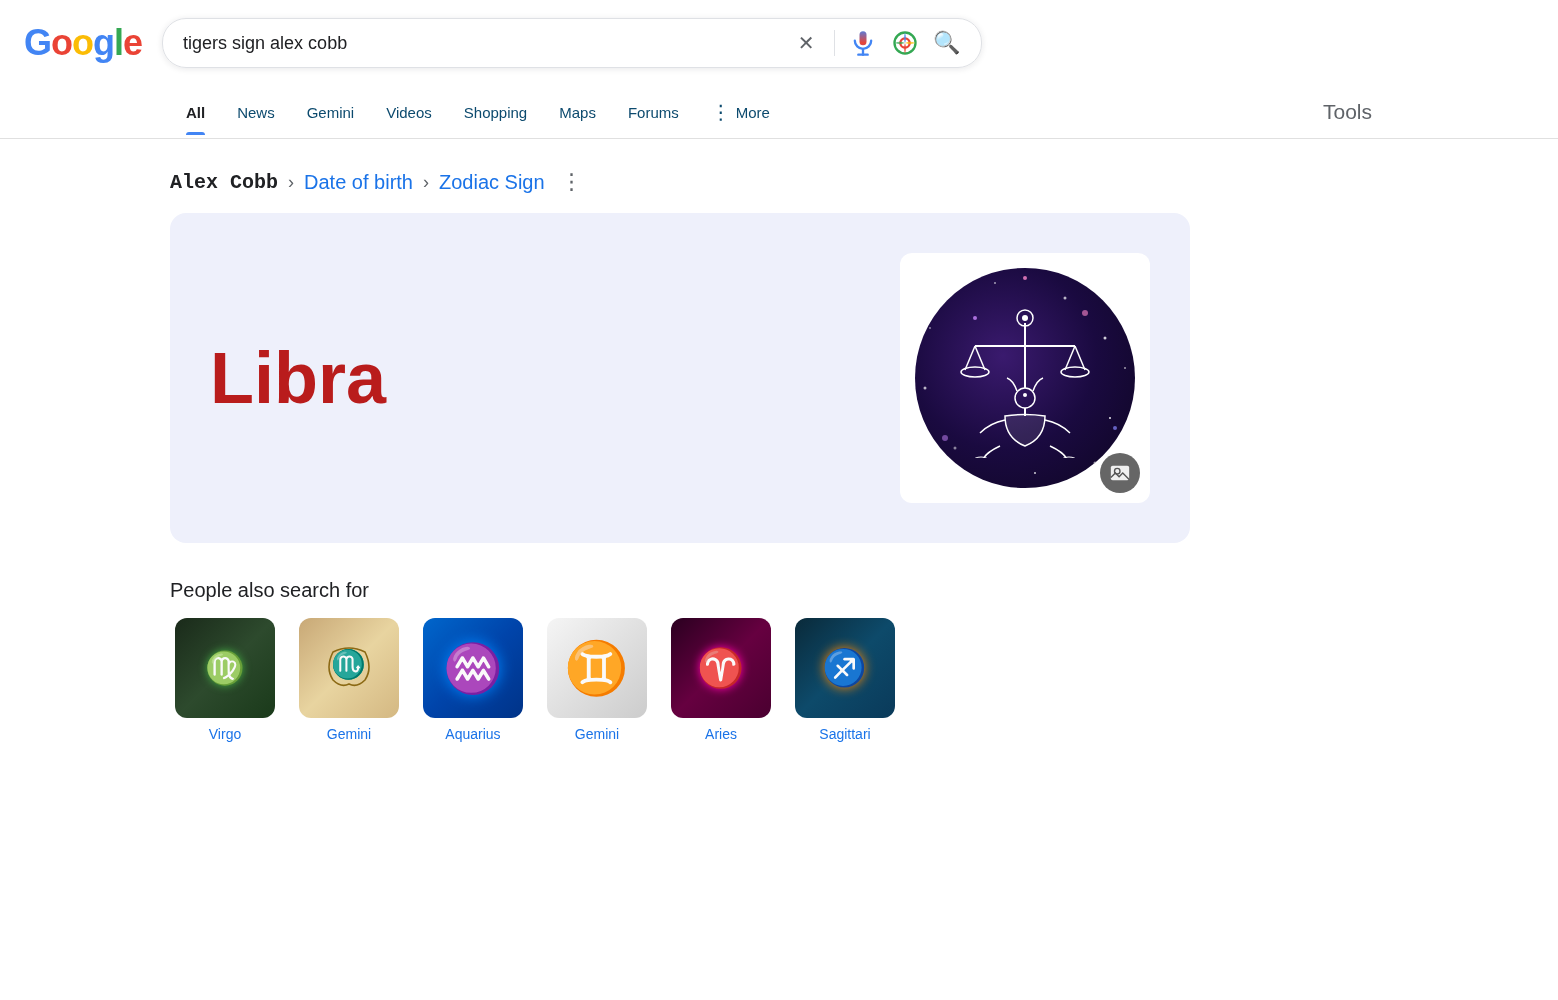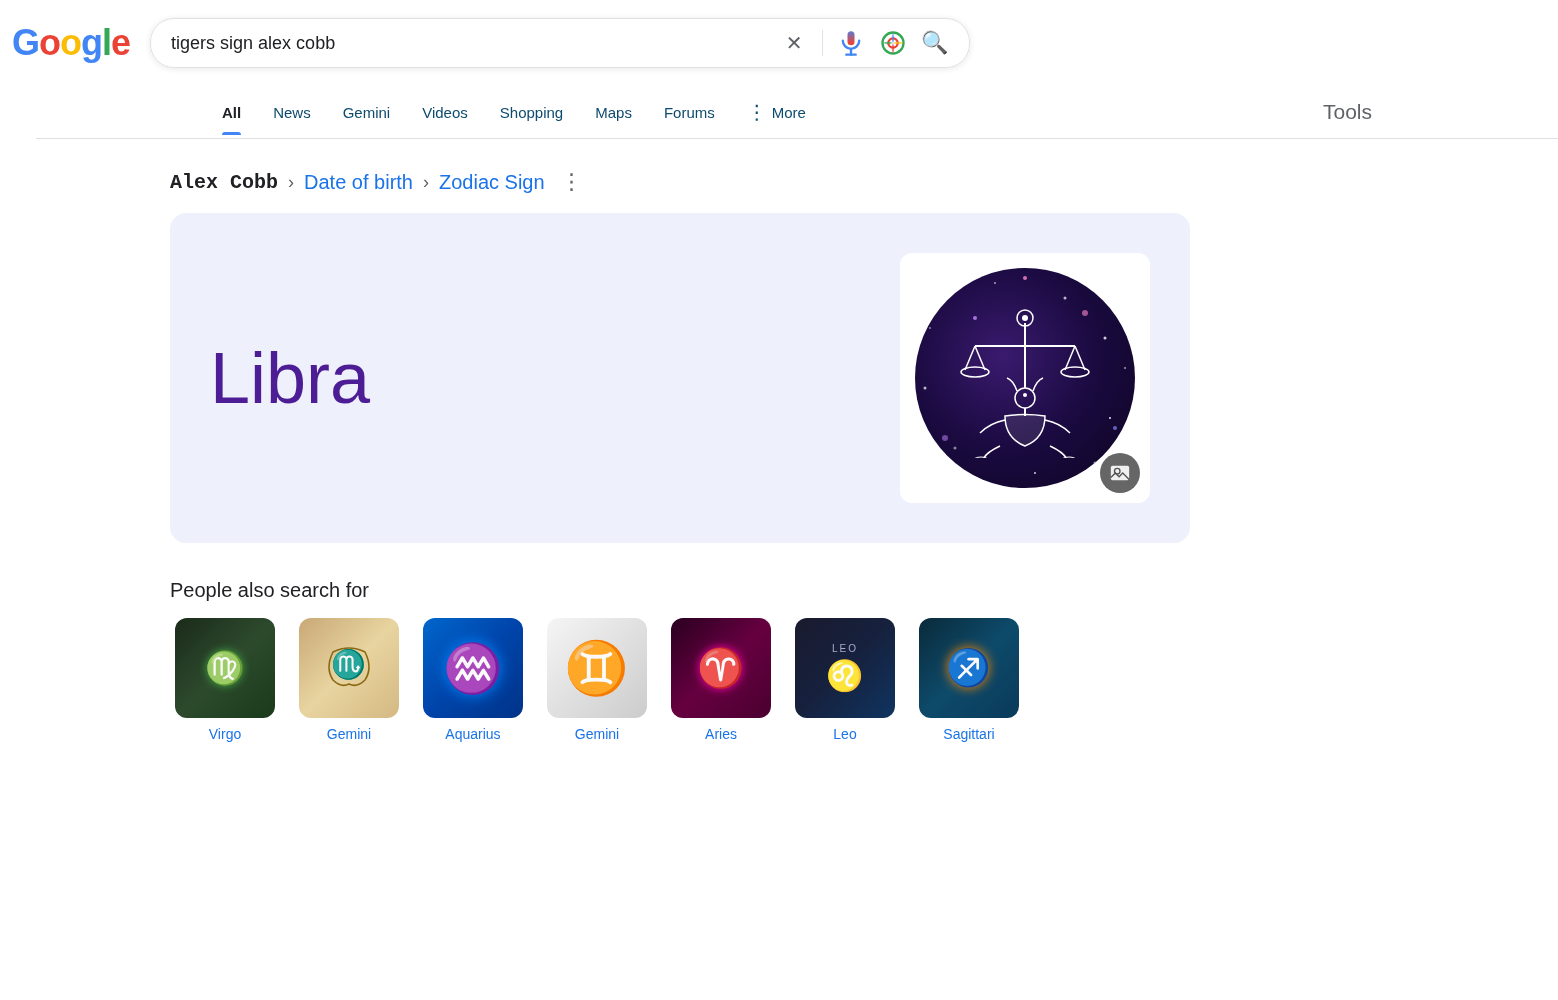--- a/index.html
+++ b/index.html
@@ -1,19 +1,19 @@
 <!DOCTYPE html>
 <html><head>
   <meta charset="utf-8">
   <style>
     * { margin: 0; padding: 0; box-sizing: border-box; }
     body { font-family: Arial, sans-serif; background: #fff; color: #202124; width: 1558px; min-height: 1000px; overflow-x: hidden; }
 
     
-    .header { display: flex; align-items: center; padding: 18px 12px; gap: 20px; }
+    .header { display: flex; align-items: center; padding: 18px 24px; gap: 20px; }
     .logo { display: flex; align-items: center; flex-shrink: 0; }
     .logo-text { font-size: 36px; font-weight: 700; letter-spacing: -1px; }
     .logo-g { color: #4285F4; }
     .logo-o1 { color: #EA4335; }
     .logo-o2 { color: #FBBC05; }
     .logo-g2 { color: #4285F4; }
     .logo-l { color: #34A853; }
     .logo-e { color: #EA4335; }
 
     .search-bar-wrapper { flex: 1; max-width: 820px; display: flex; align-items: center; border: 1px solid #dfe1e5; border-radius: 24px; padding: 10px 20px; gap: 3px; box-shadow: 0 1px 6px rgba(32,33,36,0.1); }
@@ -25,41 +25,41 @@
     
     .mic-icon svg { width: 28px; height: 28px; }
     
     .lens-icon svg { width: 28px; height: 28px; }
     
     .search-icon { color: #4285F4; font-size: 22px; }
 
     .divider-v { width: 1px; height: 26px; background: #dfe1e5; }
 
     
-    .nav-bar { display: flex; align-items: center; padding: 0 170px; border-bottom: 1px solid #e0e0e0; gap: 0; margin-left: 36px; }
+    .nav-bar { display: flex; align-items: center; padding: 0 170px; border-bottom: 1px solid #e0e0e0; gap: 0; }
     .nav-item { padding: 14px 16px; font-size: 15px; color: #0c4a6e; cursor: pointer; text-decoration: none; white-space: nowrap; position: relative; }
     .nav-item.active { color: #202124; font-weight: 600; }
     .nav-item.active::after { content: ''; position: absolute; bottom: 0; left: 16px; right: 16px; height: 3px; background: #4285F4; border-radius: 3px 3px 0 0; }
     .nav-more { display: flex; align-items: center; gap: 4px; }
     .nav-more .dots { font-size: 20px; letter-spacing: 1px; }
     .nav-tools { margin-left: auto; padding: 14px 16px; font-size: 21px; color: #5f6368; cursor: pointer; }
 
     
     .main { padding: 30px 170px; }
 
     
     .breadcrumb { display: flex; align-items: center; gap: 10px; font-size: 20px; margin-bottom: 18px; }
     .breadcrumb-item { color: #202124; font-weight: 600; font-family: Liberation Mono, monospace; }
     .breadcrumb-sep { color: #5f6368; font-size: 18px; }
     .breadcrumb-link { color: #1a73e8; font-weight: 400; }
     .breadcrumb-more { color: #5f6368; font-size: 22px; cursor: pointer; margin-left: 6px; }
 
     
     .knowledge-card { background: #eef0fb; border-radius: 16px; padding: 40px 40px; display: flex; align-items: center; justify-content: space-between; min-height: 310px; margin-bottom: 36px; max-width: 1020px; }
-    .zodiac-name { font-size: 72px; font-weight: 400; color: #4c1d95; }
+    .zodiac-name { font-size: 72px; font-weight: 700; color: #b91c1c; }
     .zodiac-image-wrapper { background: #fff; border-radius: 12px; padding: 10px; width: 250px; height: 250px; display: flex; align-items: center; justify-content: center; position: relative; flex-shrink: 0; }
     .zodiac-circle { width: 220px; height: 220px; border-radius: 50%; background: radial-gradient(circle at 40% 40%, #3a1a6e, #1a0a40, #0d0520); display: flex; align-items: center; justify-content: center; position: relative; overflow: hidden; }
 
     
     .libra-svg { width: 160px; height: 160px; }
     .stars-bg { position: absolute; top: 0; left: 0; width: 100%; height: 100%; }
 
     .image-search-btn { position: absolute; bottom: 10px; right: 10px; background: rgba(0,0,0,0.6); border-radius: 50%; width: 40px; height: 40px; display: flex; align-items: center; justify-content: center; cursor: pointer; }
     .image-search-btn svg { width: 22px; height: 22px; fill: #fff; }
 
@@ -272,27 +272,20 @@
         <span class="zodiac-label">Gemini</span>
       </div>
 
       <div class="zodiac-card">
         <div class="zodiac-thumb thumb-aries">
           <span class="aries-drawing" style="font-size:38px; color:#ff66cc; text-shadow: 0 0 10px #ff00aa;">♈</span>
         </div>
         <span class="zodiac-label">Aries</span>
       </div>
 
-      <div class="zodiac-card">
-        <div class="zodiac-thumb thumb-leo" style="background: linear-gradient(135deg, #1a1a2e 0%, #16213e 50%, #0f3460 100%); display:flex; flex-direction:column; align-items:center; justify-content:center;">
-          <span style="color:#aaaacc; font-size:10px; letter-spacing:2px; margin-bottom:4px;">LEO</span>
-          <span class="leo-drawing" style="font-size:30px; color:#9999cc;">♌</span>
-        </div>
-        <span class="zodiac-label">Leo</span>
-      </div>
 
       <div class="zodiac-card">
         <div class="zodiac-thumb thumb-sagittarius">
           <span class="sagittarius-drawing" style="font-size:36px; color:#ffaa22; text-shadow: 0 0 12px #ff8800;">♐</span>
         </div>
         <span class="zodiac-label">Sagittari</span>
       </div>
 
     </div>
   </div>

